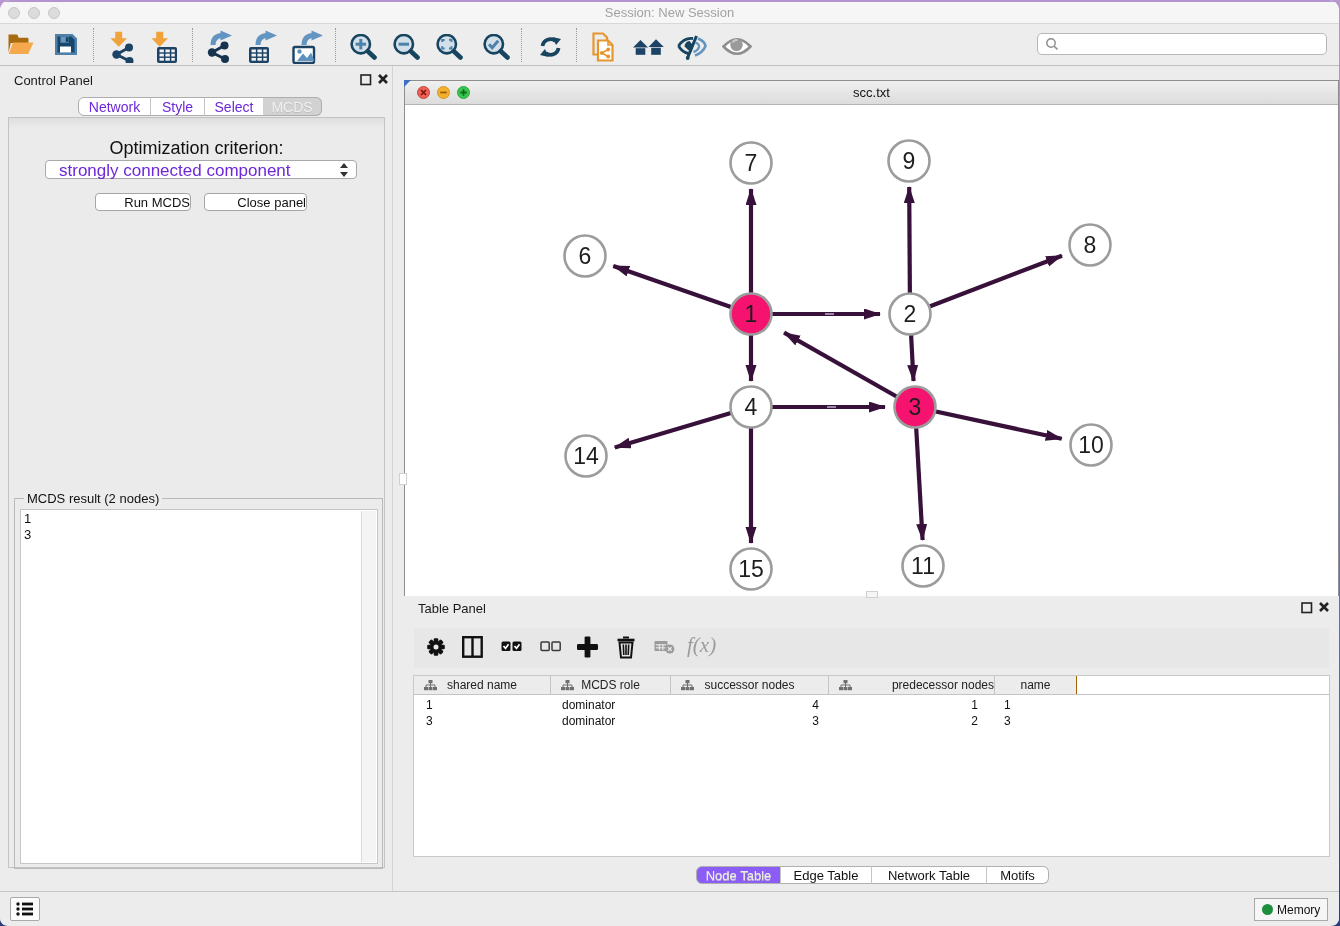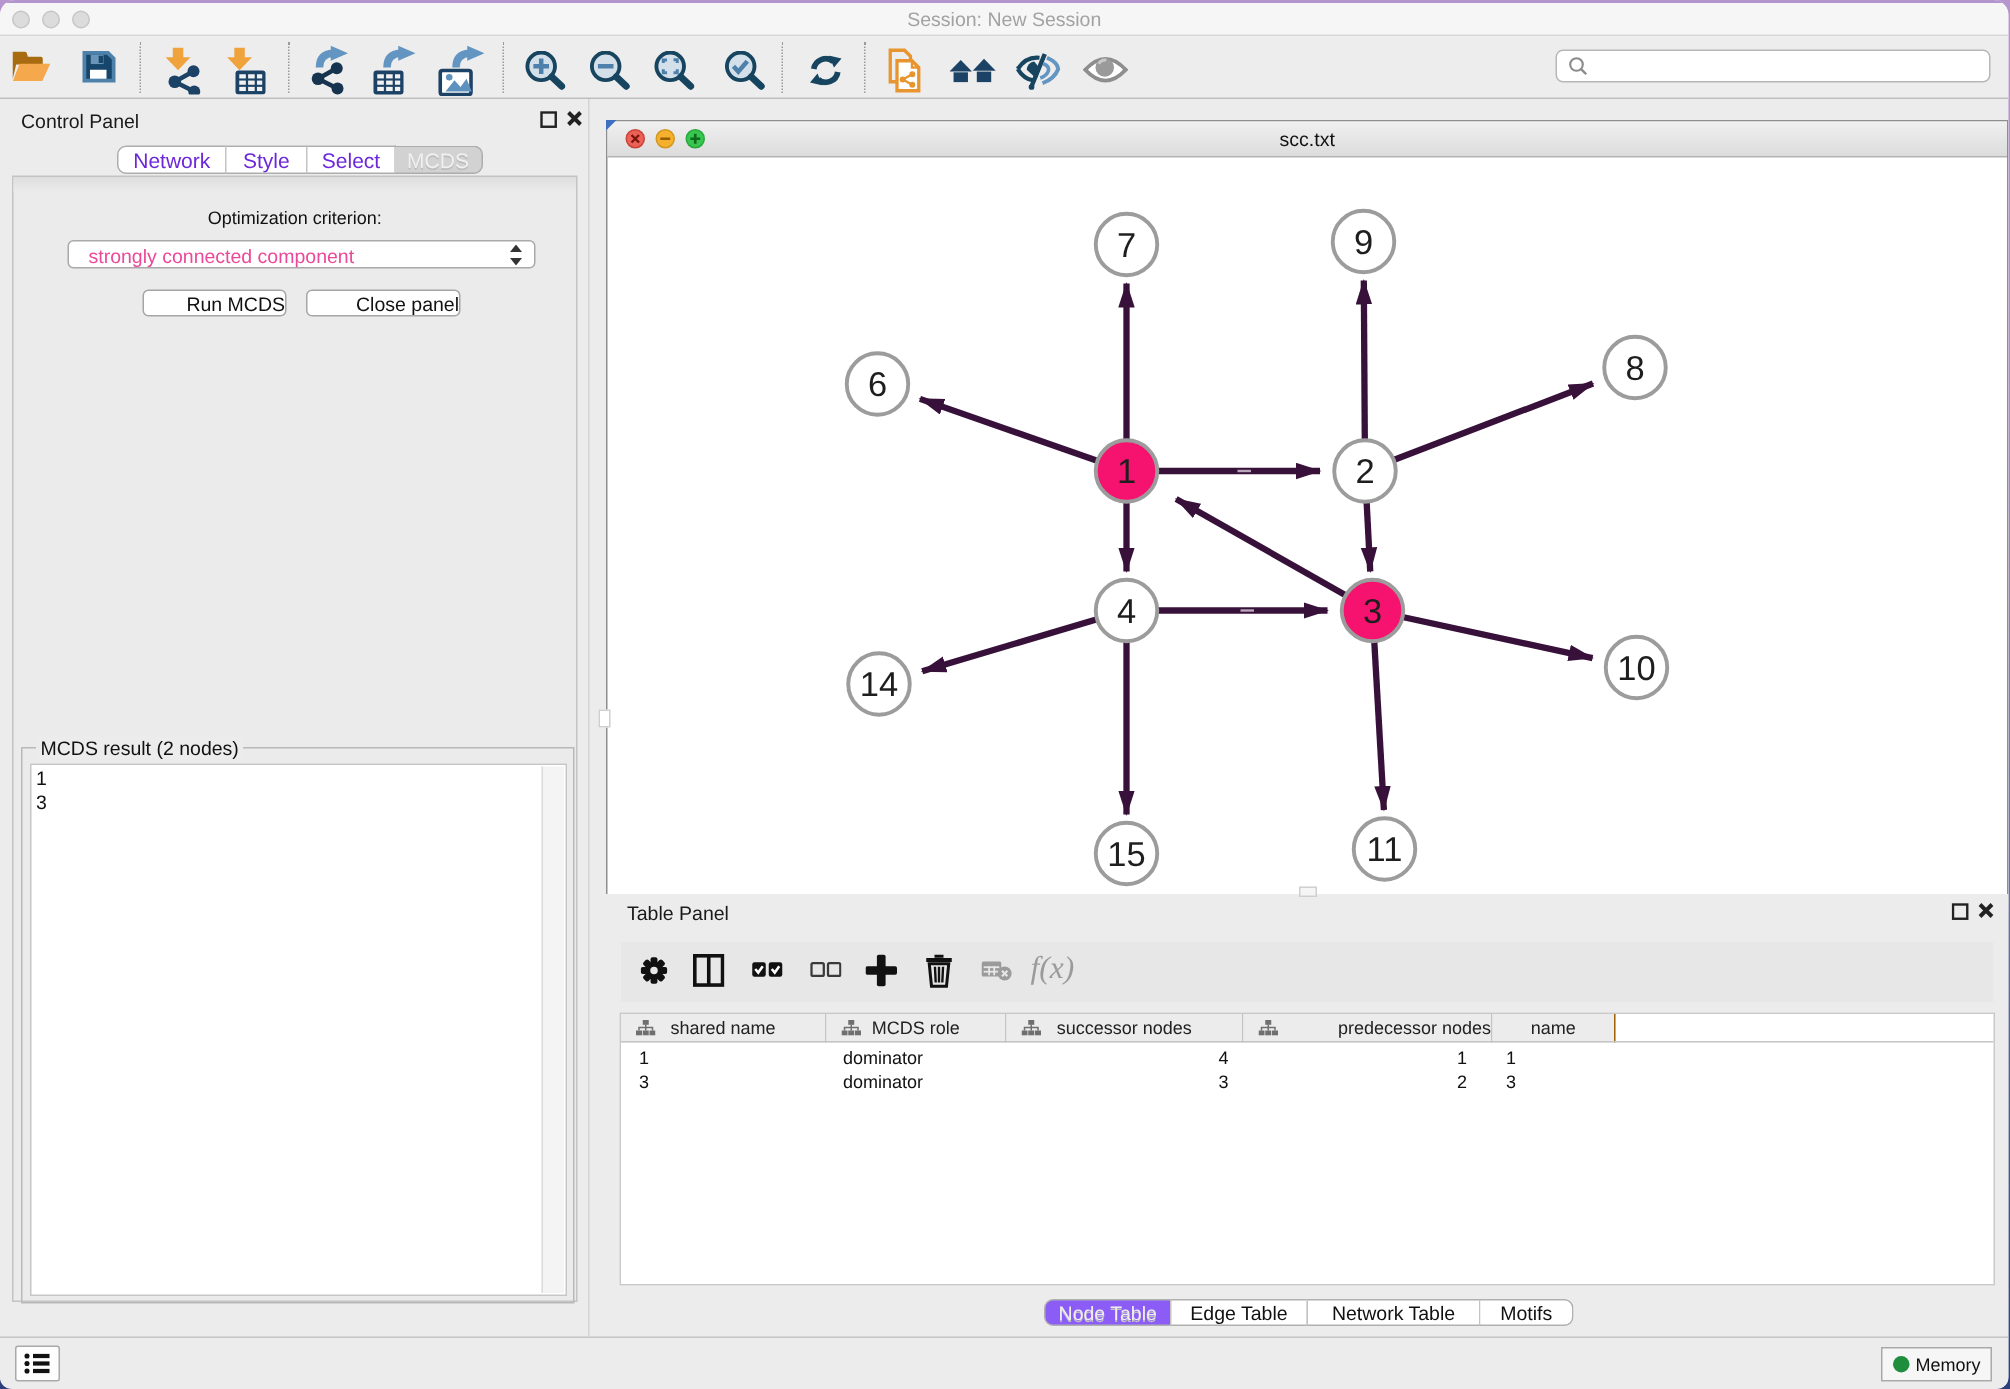--- a/index.html
+++ b/index.html
@@ -216,23 +216,23 @@
       <path d="M19 1 L27 9 M27 1 L19 9" stroke="#222" stroke-width="2.6"></path>
     </svg>
     <div class="tabs13" style="position:absolute;left:0;top:31px;width:392px;height:19px;">
       <div class="tab" style="left:78px;width:73px;border-radius:6px 0 0 6px;">Network</div>
       <div class="tab" style="left:150px;width:55px;border-left:1px solid #c4c4c4;">Style</div>
       <div class="tab" style="left:204px;width:60px;border-left:1px solid #c4c4c4;">Select</div>
       <div class="tab" style="left:263px;width:59px;border-left:none;border-radius:0 6px 6px 0;background:#d2d2d2;color:#f0f0f0;text-shadow:0 1px 0 #bdbdbd;">MCDS</div>
     </div>
     <div id="cpcontent">
       <div style="position:absolute;left:0;top:0;width:100%;height:10px;background:linear-gradient(#dedede,#ebebeb);"></div>
-      <div style="position:absolute;left:0;top:20px;width:100%;text-align:center;font-size:12px;color:#111;">Optimization criterion:</div>
+      <div style="position:absolute;left:0;top:20px;width:100%;text-align:center;font-size:18px;color:#111;">Optimization criterion:</div>
       <div style="position:absolute;left:36px;top:42px;width:312px;height:19px;background:#fff;border:1px solid #a9a9a9;border-radius:4px;box-sizing:border-box;">
-        <div style="position:absolute;left:13px;top:1px;font-size:13px;color:#ec4899;line-height:17px;">strongly connected component</div>
+        <div style="position:absolute;left:13px;top:1px;font-size:17px;color:#6d28d9;line-height:17px;">strongly connected component</div>
         <svg style="position:absolute;right:7px;top:2px;" width="10" height="14" viewBox="0 0 10 14">
           <path d="M5 0 L9 5 L1 5 Z" fill="#333"></path>
           <path d="M5 14 L9 9 L1 9 Z" fill="#333"></path>
         </svg>
       </div>
       <div class="btn" style="left:86px;top:75px;width:96px;height:18px;line-height:17px;">Run MCDS</div>
       <div class="btn" style="left:195px;top:75px;width:103px;height:18px;line-height:17px;">Close panel</div>
     </div>
     <div id="mcdsbox">
       <div style="position:absolute;left:14px;top:432px;width:369px;height:371px;border:1px solid #b9b9b9;box-sizing:border-box;"></div>

